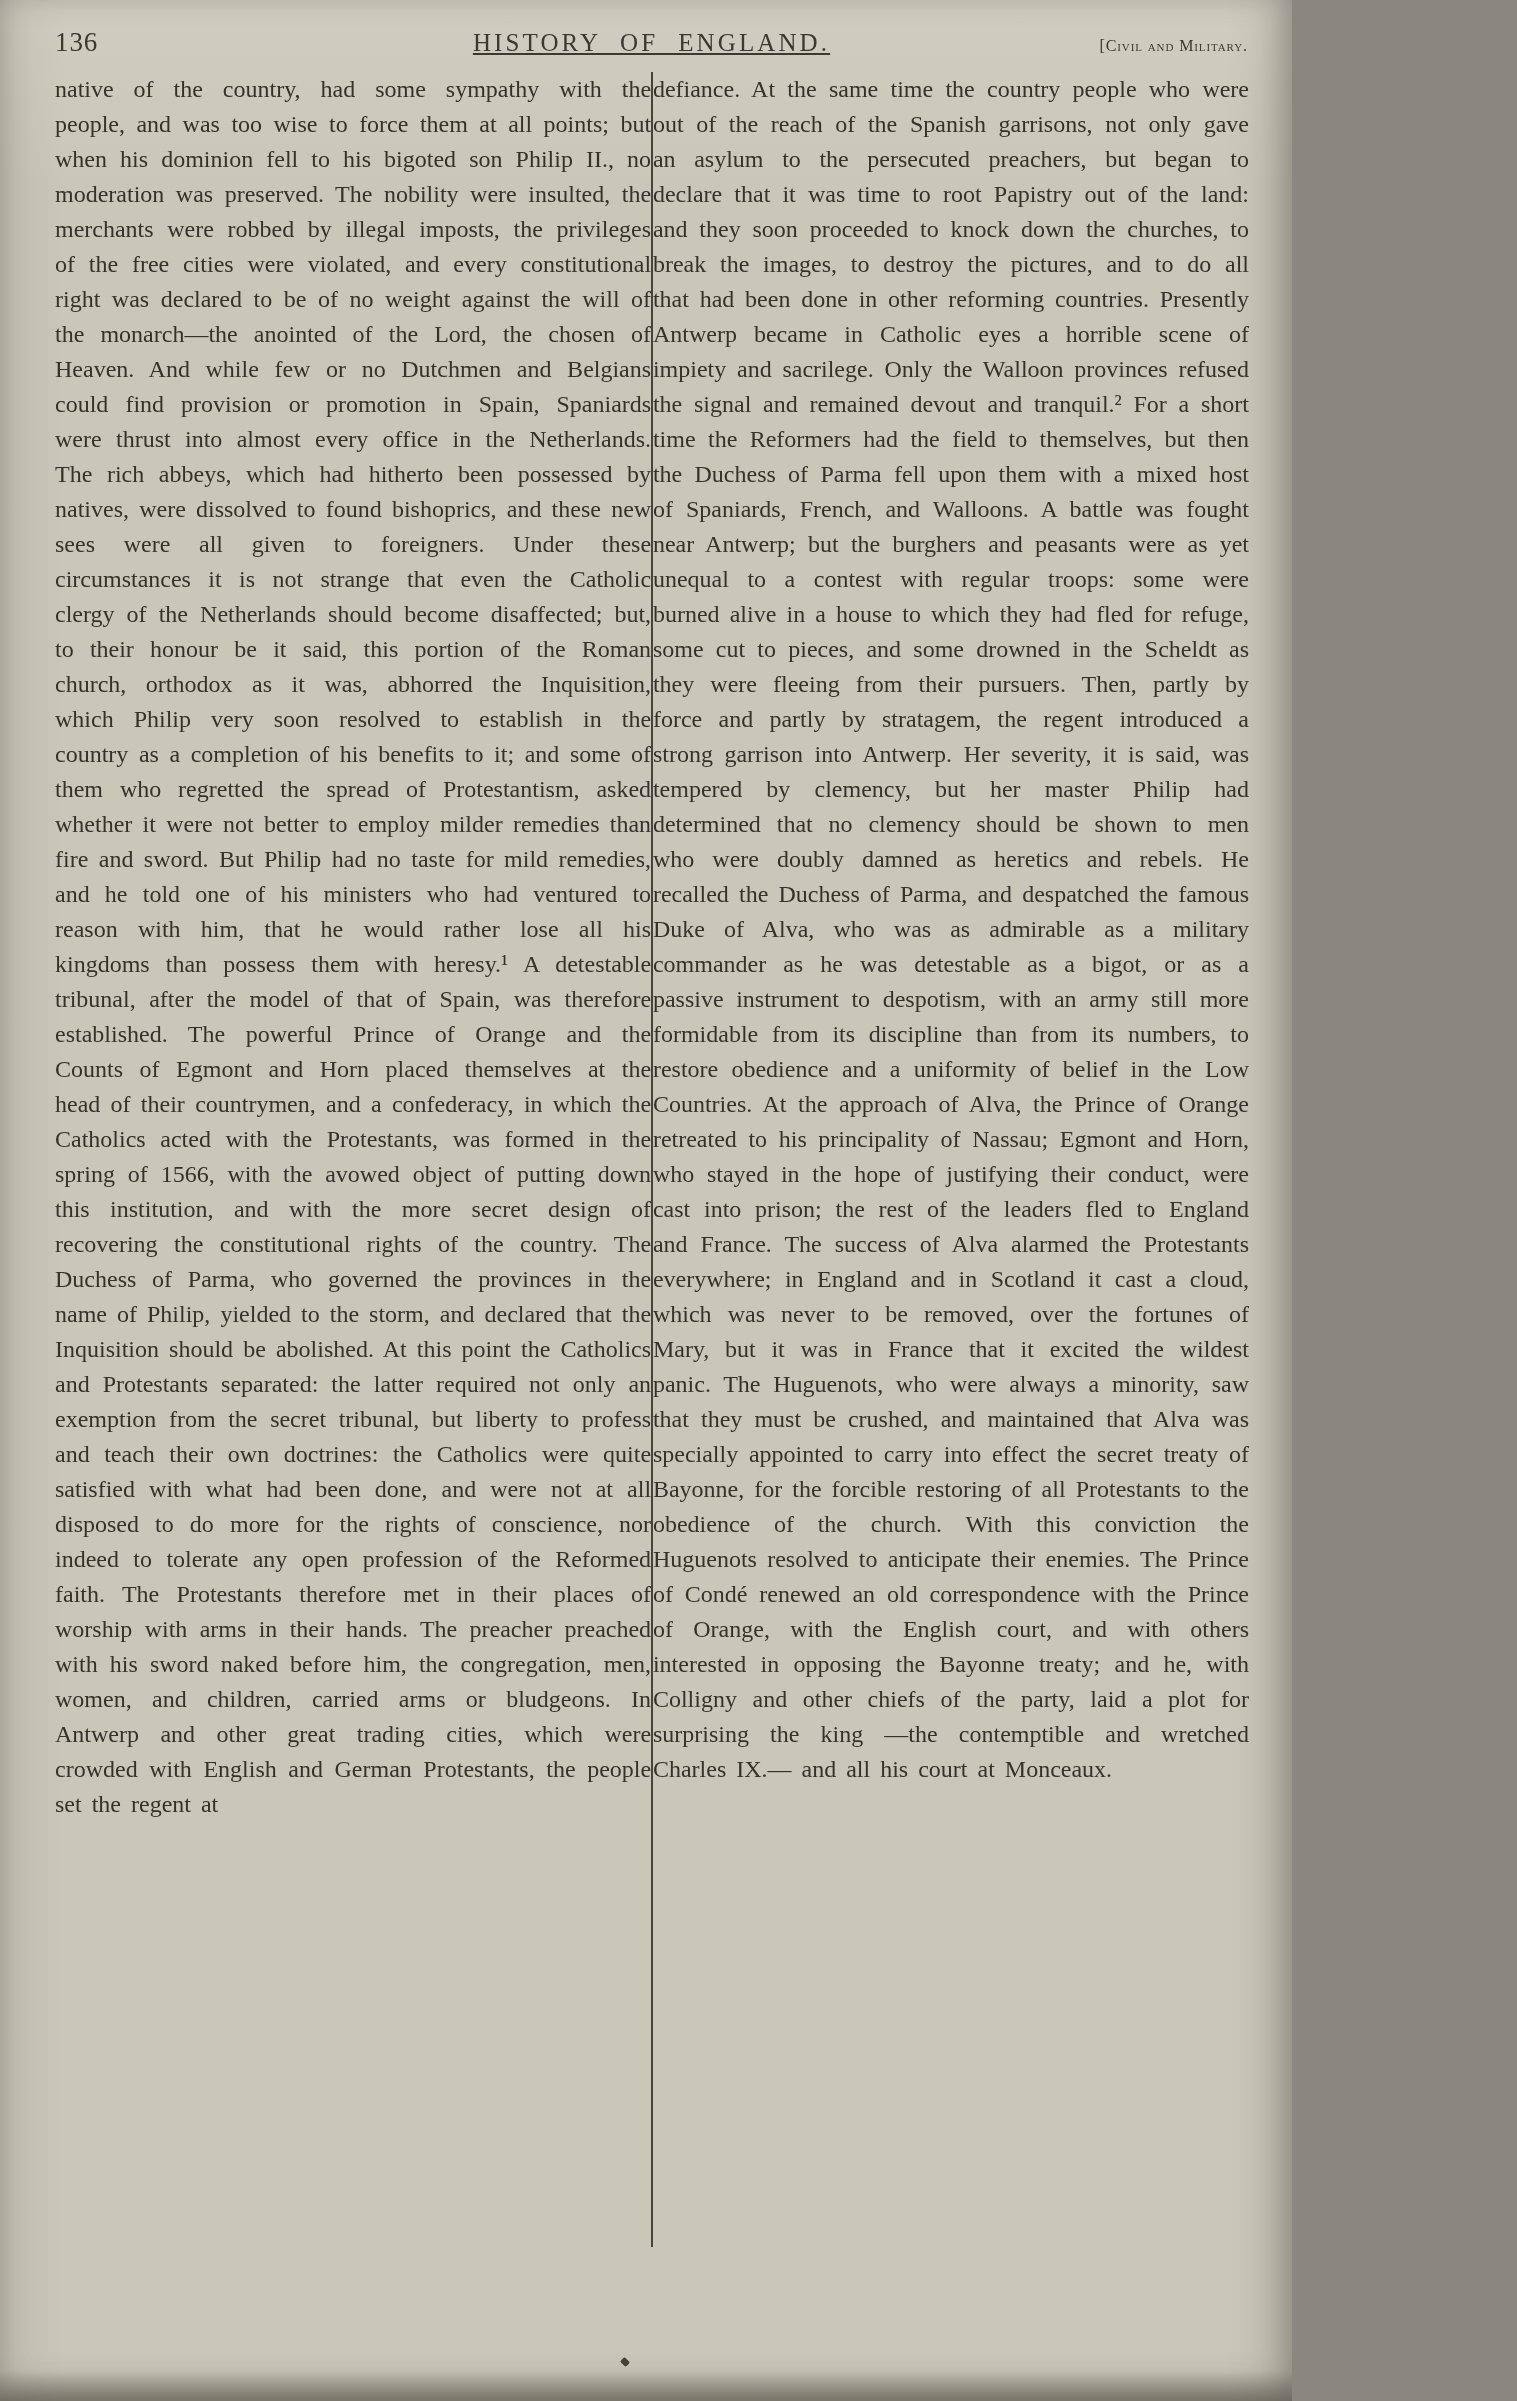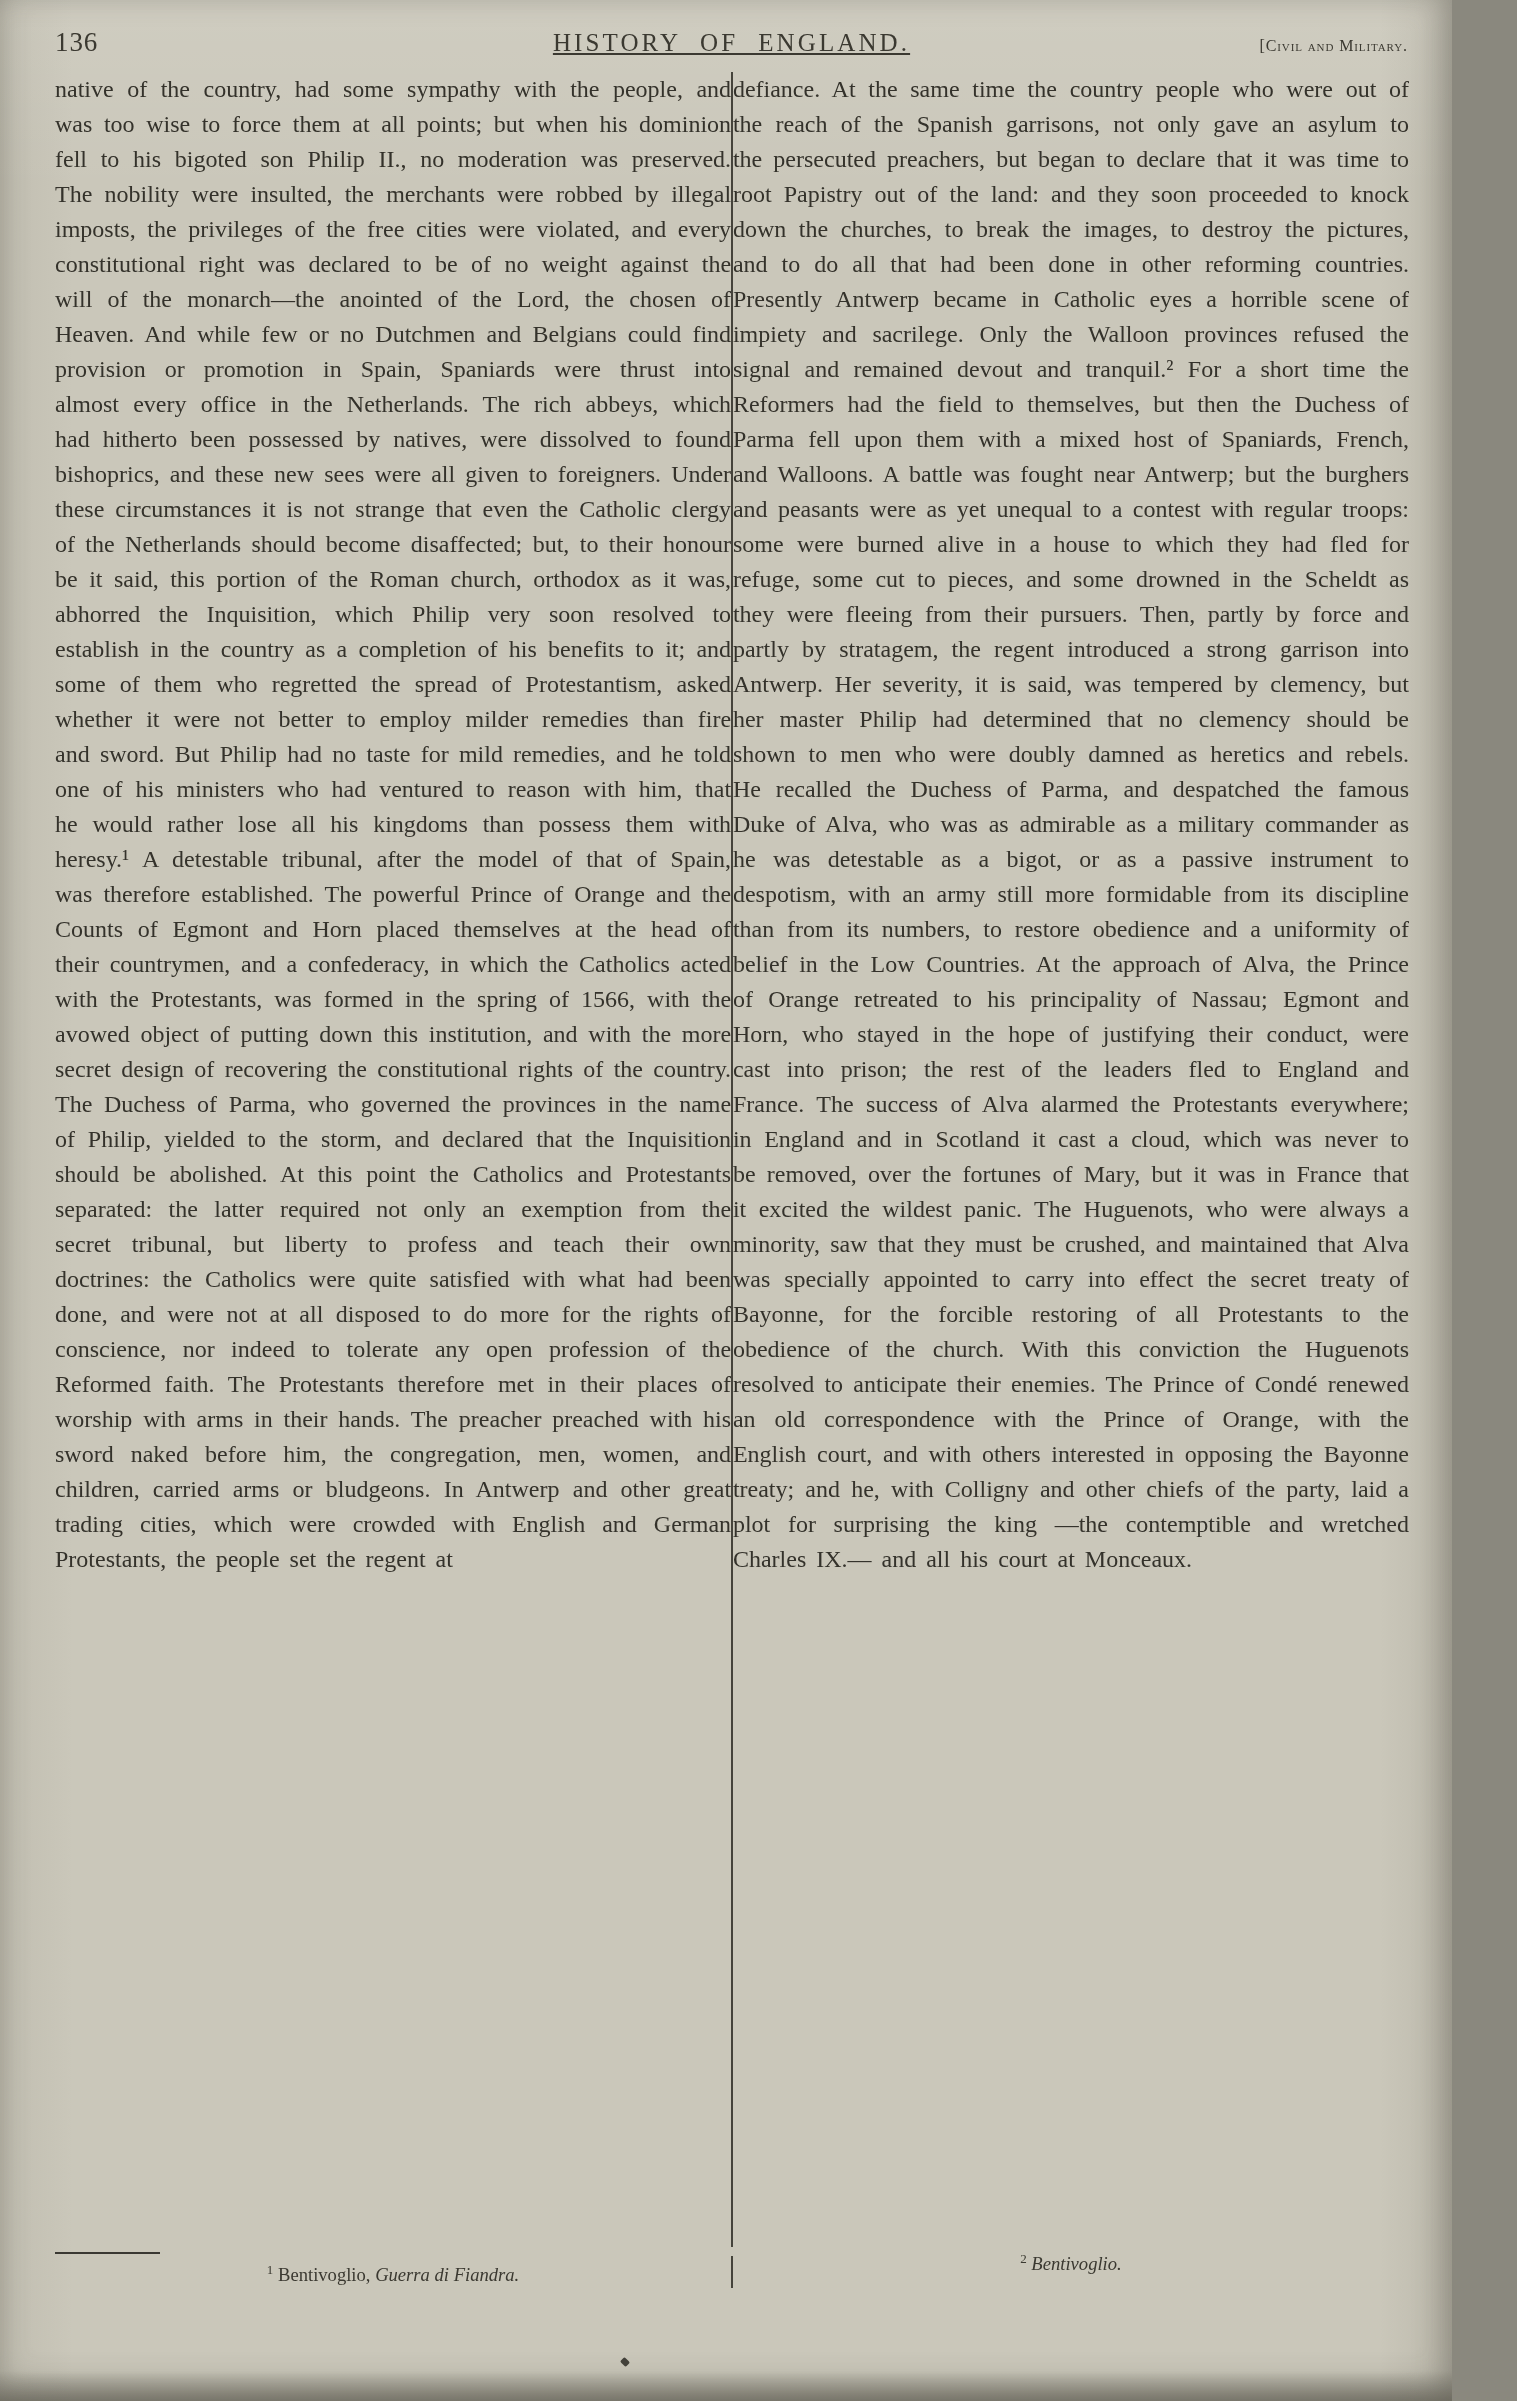--- a/index.html
+++ b/index.html
@@ -8,21 +8,21 @@
     --rule:#45433b;
   }
   *{margin:0;padding:0;box-sizing:border-box;}
   html,body{width:1518px;height:2401px;}
   body{
     font-family:"Liberation Serif","DejaVu Serif",serif;
     background:#8a887e;
   }
   .page{
     position:relative;
-    width:1452px;height:2401px;
+    width:1292px;height:2401px;
     background-color:var(--paper);
     background-image:
       linear-gradient(to right, rgba(110,106,92,0.10), rgba(0,0,0,0) 5%, rgba(0,0,0,0) 95%, rgba(100,96,84,0.14)),
       linear-gradient(to bottom, rgba(255,255,250,0.10), rgba(0,0,0,0) 8%);
     box-shadow: inset -14px 0 27px rgba(90,88,76,0.22), inset 0 -18px 30px rgba(70,68,58,0.30);
     overflow:hidden;
     color:var(--ink);
   }
   .page-header{
     display:grid;
@@ -131,28 +131,18 @@
   <main class="columns">
     <div class="column left">
       <p class="body-text">native of the country, had some sympathy with the people, and was too wise to force them at all points; but when his dominion fell to his bigoted son Philip II., no moderation was preserved. The nobility were insulted, the merchants were robbed by illegal imposts, the privileges of the free cities were violated, and every constitutional right was declared to be of no weight against the will of the monarch—the anointed of the Lord, the chosen of Heaven. And while few or no Dutchmen and Belgians could find provision or promotion in Spain, Spaniards were thrust into almost every office in the Netherlands. The rich abbeys, which had hitherto been possessed by natives, were dissolved to found bishoprics, and these new sees were all given to foreigners. Under these circumstances it is not strange that even the Catholic clergy of the Netherlands should become disaffected; but, to their honour be it said, this portion of the Roman church, orthodox as it was, abhorred the Inquisition, which Philip very soon resolved to establish in the country as a completion of his benefits to it; and some of them who regretted the spread of Protestantism, asked whether it were not better to employ milder remedies than fire and sword. But Philip had no taste for mild remedies, and he told one of his ministers who had ventured to reason with him, that he would rather lose all his kingdoms than possess them with heresy.¹ A detestable tribunal, after the model of that of Spain, was therefore established. The powerful Prince of Orange and the Counts of Egmont and Horn placed themselves at the head of their countrymen, and a confederacy, in which the Catholics acted with the Protestants, was formed in the spring of 1566, with the avowed object of putting down this institution, and with the more secret design of recovering the constitutional rights of the country. The Duchess of Parma, who governed the provinces in the name of Philip, yielded to the storm, and declared that the Inquisition should be abolished. At this point the Catholics and Protestants separated: the latter required not only an exemption from the secret tribunal, but liberty to profess and teach their own doctrines: the Catholics were quite satisfied with what had been done, and were not at all disposed to do more for the rights of conscience, nor indeed to tolerate any open profession of the Reformed faith. The Protestants therefore met in their places of worship with arms in their hands. The preacher preached with his sword naked before him, the congregation, men, women, and children, carried arms or bludgeons. In Antwerp and other great trading cities, which were crowded with English and German Protestants, the people set the regent at</p>
     </div>
     <div class="column-divider"></div>
     <div class="column right">
       <p class="body-text">defiance. At the same time the country people who were out of the reach of the Spanish garrisons, not only gave an asylum to the persecuted preachers, but began to declare that it was time to root Papistry out of the land: and they soon proceeded to knock down the churches, to break the images, to destroy the pictures, and to do all that had been done in other reforming countries. Presently Antwerp became in Catholic eyes a horrible scene of impiety and sacrilege. Only the Walloon provinces refused the signal and remained devout and tranquil.² For a short time the Reformers had the field to themselves, but then the Duchess of Parma fell upon them with a mixed host of Spaniards, French, and Walloons. A battle was fought near Antwerp; but the burghers and peasants were as yet unequal to a contest with regular troops: some were burned alive in a house to which they had fled for refuge, some cut to pieces, and some drowned in the Scheldt as they were fleeing from their pursuers. Then, partly by force and partly by stratagem, the regent introduced a strong garrison into Antwerp. Her severity, it is said, was tempered by clemency, but her master Philip had determined that no clemency should be shown to men who were doubly damned as heretics and rebels. He recalled the Duchess of Parma, and despatched the famous Duke of Alva, who was as admirable as a military commander as he was detestable as a bigot, or as a passive instrument to despotism, with an army still more formidable from its discipline than from its numbers, to restore obedience and a uniformity of belief in the Low Countries. At the approach of Alva, the Prince of Orange retreated to his principality of Nassau; Egmont and Horn, who stayed in the hope of justifying their conduct, were cast into prison; the rest of the leaders fled to England and France. The success of Alva alarmed the Protestants everywhere; in England and in Scotland it cast a cloud, which was never to be removed, over the fortunes of Mary, but it was in France that it excited the wildest panic. The Huguenots, who were always a minority, saw that they must be crushed, and maintained that Alva was specially appointed to carry into effect the secret treaty of Bayonne, for the forcible restoring of all Protestants to the obedience of the church. With this conviction the Huguenots resolved to anticipate their enemies. The Prince of Condé renewed an old correspondence with the Prince of Orange, with the English court, and with others interested in opposing the Bayonne treaty; and he, with Colligny and other chiefs of the party, laid a plot for surprising the king —the contemptible and wretched Charles IX.— and all his court at Monceaux.</p>
     </div>
   </main>
 
-  <footer class="footnotes">
-    <div class="footnote">
-      <div class="footnote-rule"></div>
-      <p><sup>1</sup> <span>Bentivoglio, </span><i>Guerra di Fiandra.</i></p>
-    </div>
-    <div class="footnote-divider"></div>
-    <div class="footnote">
-      <p><sup>2</sup> <i>Bentivoglio.</i></p>
-    </div>
-  </footer>
 
   <div class="ink-mark"></div>
   <div class="page-edge-shadow"></div>
 
 </div>
 
 
 </body></html>

